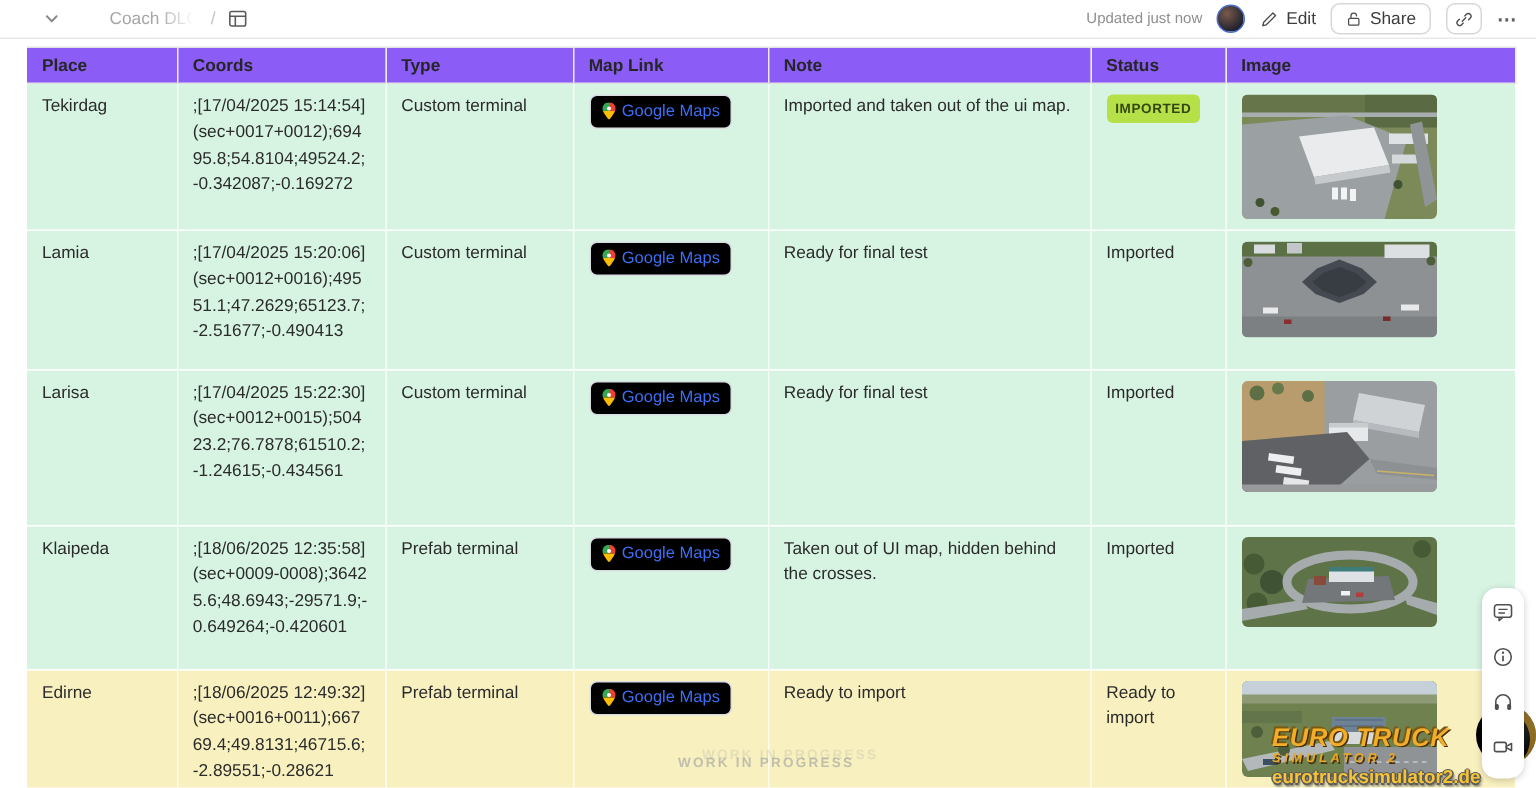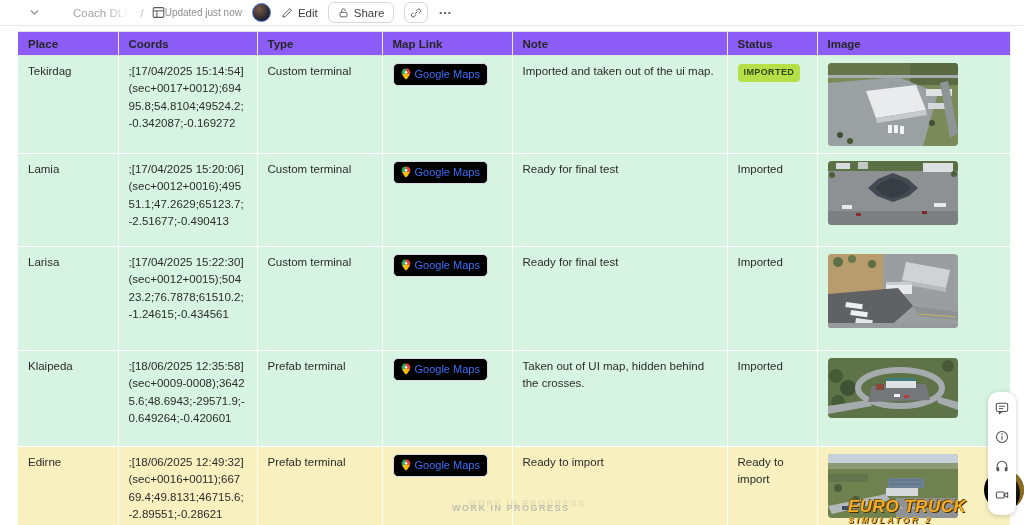--- a/index.html
+++ b/index.html
@@ -3,21 +3,21 @@
 <meta charset="utf-8">
 <style>
   * { box-sizing: border-box; }
   html,body { margin:0; padding:0; }
   body {
     width:1024px; height:525px; overflow:hidden; position:relative;
     background:#ffffff; font-family:"Liberation Sans", sans-serif;
   }
   
   .topbar {
-    height:26px; display:flex; align-items:center; 
+    height:26px; display:flex; align-items:center; justify-content:space-between;
     padding:0 12px 0 28px; border-bottom:1px solid #e9e9e9; background:#fff;
   }
   .tb-left { display:flex; align-items:center; gap:8px; }
   .chev { margin-right:24px; display:flex; align-items:center; }
   .crumb {
     color:#a6a6a6; font-size:11.5px; white-space:nowrap;
     -webkit-mask-image:linear-gradient(90deg,#000 55%,transparent 96%);
     mask-image:linear-gradient(90deg,#000 55%,transparent 96%);
   }
   .sep { color:#c2c2c2; font-size:11.5px; }
@@ -412,13 +412,14 @@
         <rect x="1.5" y="4.5" width="9" height="7" rx="1.5" stroke="#4f4f4f" stroke-width="1.2" fill="none"></rect>
         <path d="M10.5 7.5l4-2.2v5.4l-4-2.2z" stroke="#4f4f4f" stroke-width="1.2" fill="none" stroke-linejoin="round"></path>
       </svg>
   </span>
 </div>
 
 <div class="logo-wrap">
   <div class="logo-circle"></div>
   <div class="logo-l1">EURO TRUCK</div>
   <div class="logo-l2">SIMULATOR 2</div>
+  <div class="logo-domain">eurotrucksimulator2.de</div>
 </div>
 
 </body></html>

